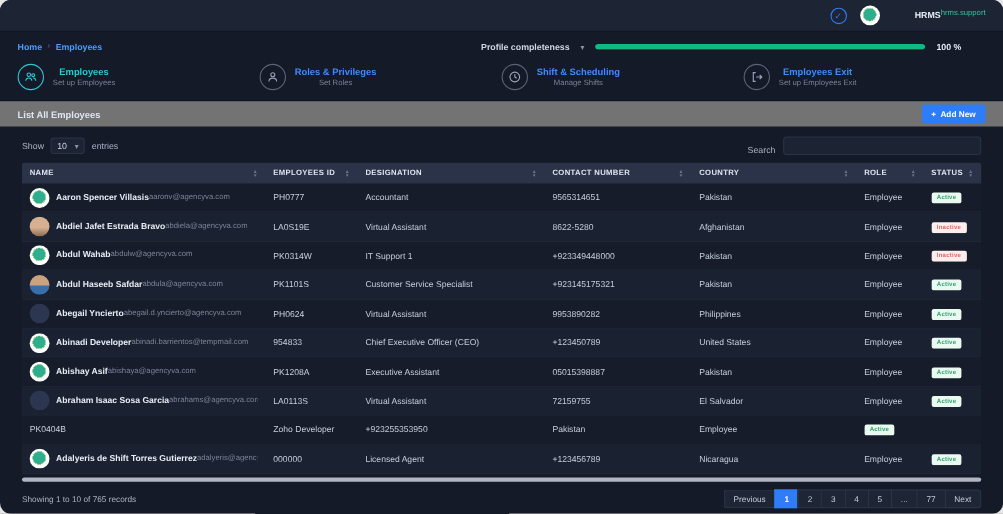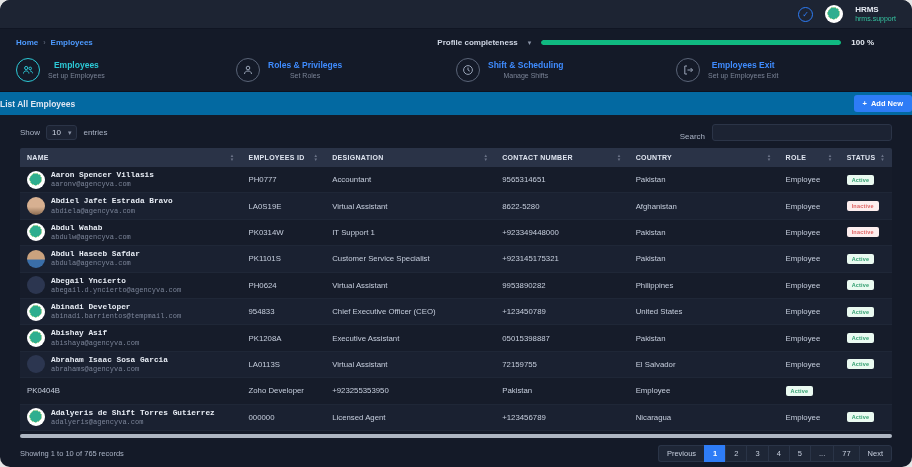--- a/index.html
+++ b/index.html
@@ -7,21 +7,21 @@
   .app{position:relative;width:912px;height:467px;border-radius:10px;overflow:hidden;background:#141a28;}
 
   
   .topbar{height:28px;background:#1d2433;border-bottom:1px solid #101523;display:flex;align-items:center;justify-content:flex-end;gap:12px;padding:0 16px;}
   .check-ic{width:13px;height:13px;border:1.2px solid #2e7cf6;border-radius:50%;color:#2e7cf6;font-size:8px;line-height:13px;text-align:center;}
   .av{width:18px;height:18px;border-radius:50%;flex:0 0 auto;}
   .av-logo{background:radial-gradient(circle at 48% 46%, #2fae8f 0 40%, #9fd6a0 41% 46%, #ffffff 47%);}
   .av-photo{background:linear-gradient(180deg,#d7b091 55%,#8a6a4f 100%);}
   .av-photo2{background:linear-gradient(180deg,#caa27e 48%,#3a6ea8 58%);}
   .av-dark{background:#2c3650;}
-  .brand{display:flex;flex-direction:column;line-height:1.2;}
+  .brand{display:flex;line-height:1.2;margin-left:20px;}
   .brand b{font-size:8px;color:#e8edf5;font-weight:bold;}
   .brand span{font-size:7px;color:#35c3a0;}
 
   
   .hero{padding:9px 16px 0;background:#141a28;border-bottom:1px solid #0d1220;text-align:center;}
   .hero-top{display:flex;align-items:center;}
   .breadcrumb{font-size:8px;display:flex;gap:5px;align-items:center;}
   .breadcrumb .bc{color:#4d9aff;font-weight:bold;}
   .breadcrumb .sep{color:#6a7386;font-size:7px;}
   .profile{margin-left:auto;display:flex;align-items:center;gap:10px;padding-right:22px;}
@@ -33,39 +33,39 @@
   .steps{display:grid;grid-template-columns:1fr 1fr 1fr 1fr;margin-top:11px;padding-bottom:9px;}
   .step{display:flex;align-items:center;gap:8px;}
   .step-ic{width:22px;height:22px;border-radius:50%;border:1px solid #5a6478;color:#9aa5b8;display:flex;align-items:center;justify-content:center;flex:0 0 auto;}
   .step.active .step-ic{border-color:#2cc9d6;color:#2cc9d6;}
   .step-txt{display:flex;flex-direction:column;line-height:1.35;}
   .step-title{font-size:8.5px;font-weight:bold;color:#3f8cff;}
   .step.active .step-title{color:#2cc9d6;}
   .step-sub{font-size:7px;color:#7a8396;}
 
   
-  .panel-head{height:23px;background:#0369a1;display:flex;align-items:center;padding:0 0;}
+  .panel-head{height:23px;background:#737373;display:flex;align-items:center;padding:0 16px;}
   .panel-title{font-size:8.5px;font-weight:bold;color:#dfe6f2;}
   .add-btn{margin-left:auto;background:#2e7cf6;color:#fff;border:none;border-radius:3px;font-size:7.5px;font-weight:bold;padding:4px 9px;display:flex;gap:4px;align-items:center;cursor:pointer;font-family:inherit;}
   .controls{display:flex;align-items:center;padding:9px 20px 7px;font-size:8px;color:#aab3c5;gap:6px;}
   .select{background:#1c2333;border:1px solid #2b3447;border-radius:3px;color:#cfd6e4;font-size:8px;padding:2px 5px;display:flex;gap:7px;align-items:center;}
   .search-wrap{margin-left:auto;display:flex;align-items:flex-end;gap:7px;}
   .search-input{width:168px;height:15px;background:#1c2333;border:1px solid #2b3447;border-radius:3px;color:#cfd6e4;font-size:8px;padding:0 5px;font-family:inherit;}
 
   
   .tablewrap{margin:0 20px;}
   .thead,.trow{display:grid;grid-template-columns:25.4% 9.6% 19.5% 15.3% 17.2% 7% 6%;}
   .thead{background:#2a3347;height:19px;align-items:center;border-radius:2px 2px 0 0;}
   .th{display:flex;align-items:center;justify-content:space-between;padding:0 7px;font-size:7px;font-weight:bold;color:#dfe5f0;letter-spacing:.3px;cursor:pointer;}
   .sort{display:flex;flex-direction:column;line-height:3.2px;color:#6b7488;font-size:4.5px;font-style:normal;}
   .trow{height:25.4px;align-items:center;background:#161c2a;border-bottom:1px solid #1f2737;cursor:pointer;}
   .trow:nth-child(even){background:#1a2131;}
   .cell{font-size:7.8px;color:#c6cedd;padding:0 7px;white-space:nowrap;overflow:hidden;}
   .namecell{display:flex;align-items:center;gap:6px;padding:0 7px;overflow:hidden;}
-  .nametxt{display:flex;flex-direction:column;line-height:1.3;overflow:hidden;font-family:Liberation Mono, monospace;}
+  .nametxt{display:flex;flex-direction:row;line-height:1.3;overflow:hidden;}
   .nm{font-size:7.8px;font-weight:bold;color:#e8edf5;white-space:nowrap;}
   .em{font-size:7px;color:#7b8498;white-space:nowrap;}
   .badge{display:inline-block;font-size:5.5px;font-weight:bold;padding:2px 5px;border-radius:2px;letter-spacing:.2px;}
   .badge.active{background:#eafaf1;color:#2f9e6e;}
   .badge.inactive{background:#fdeeee;color:#e06464;}
   .hscroll{height:4px;background:#aeb6c2;border-radius:2px;margin:3px 20px 0;cursor:pointer;}
 
   
   .footer{display:flex;align-items:center;padding:7px 20px;font-size:7.5px;color:#aab3c5;}
   .pagination{margin-left:auto;display:flex;}

